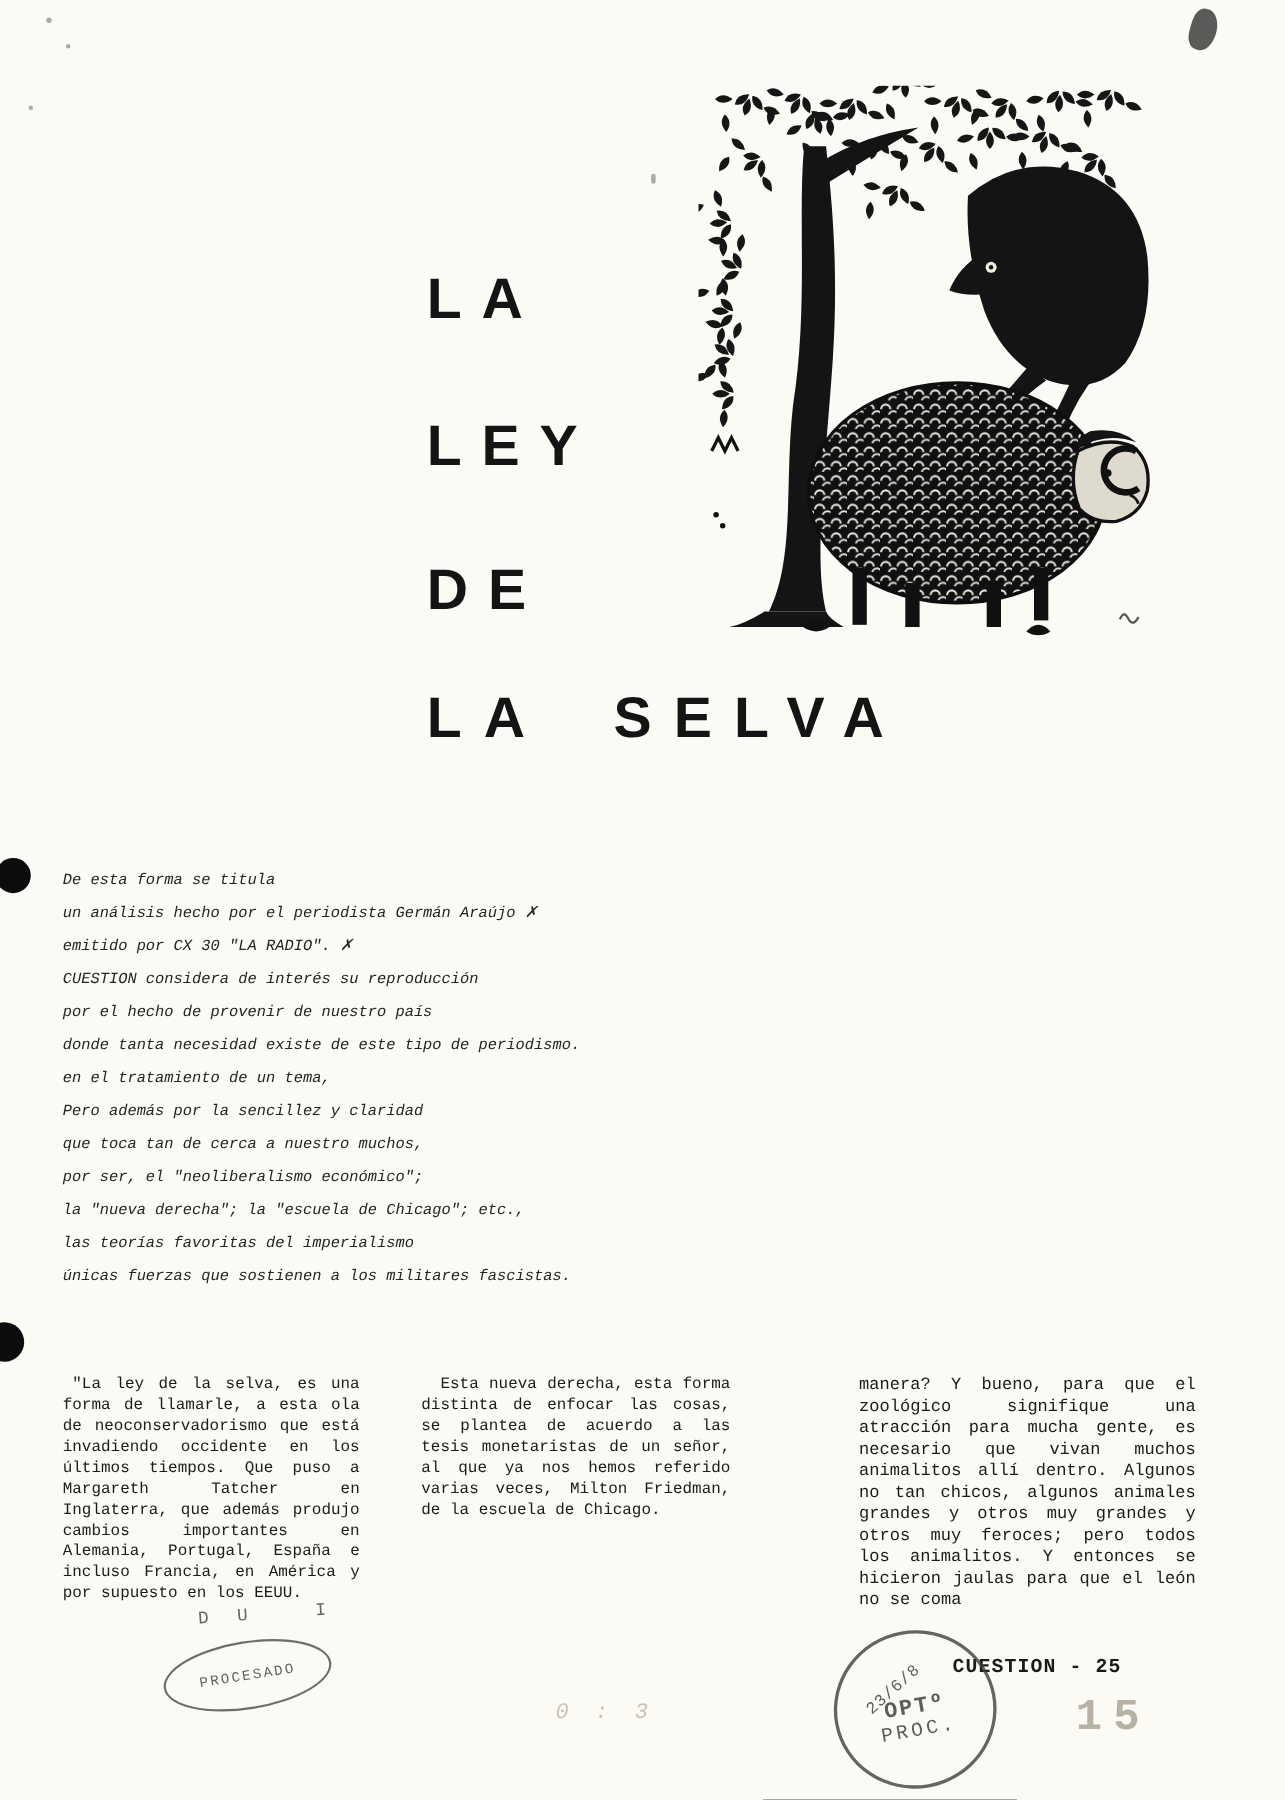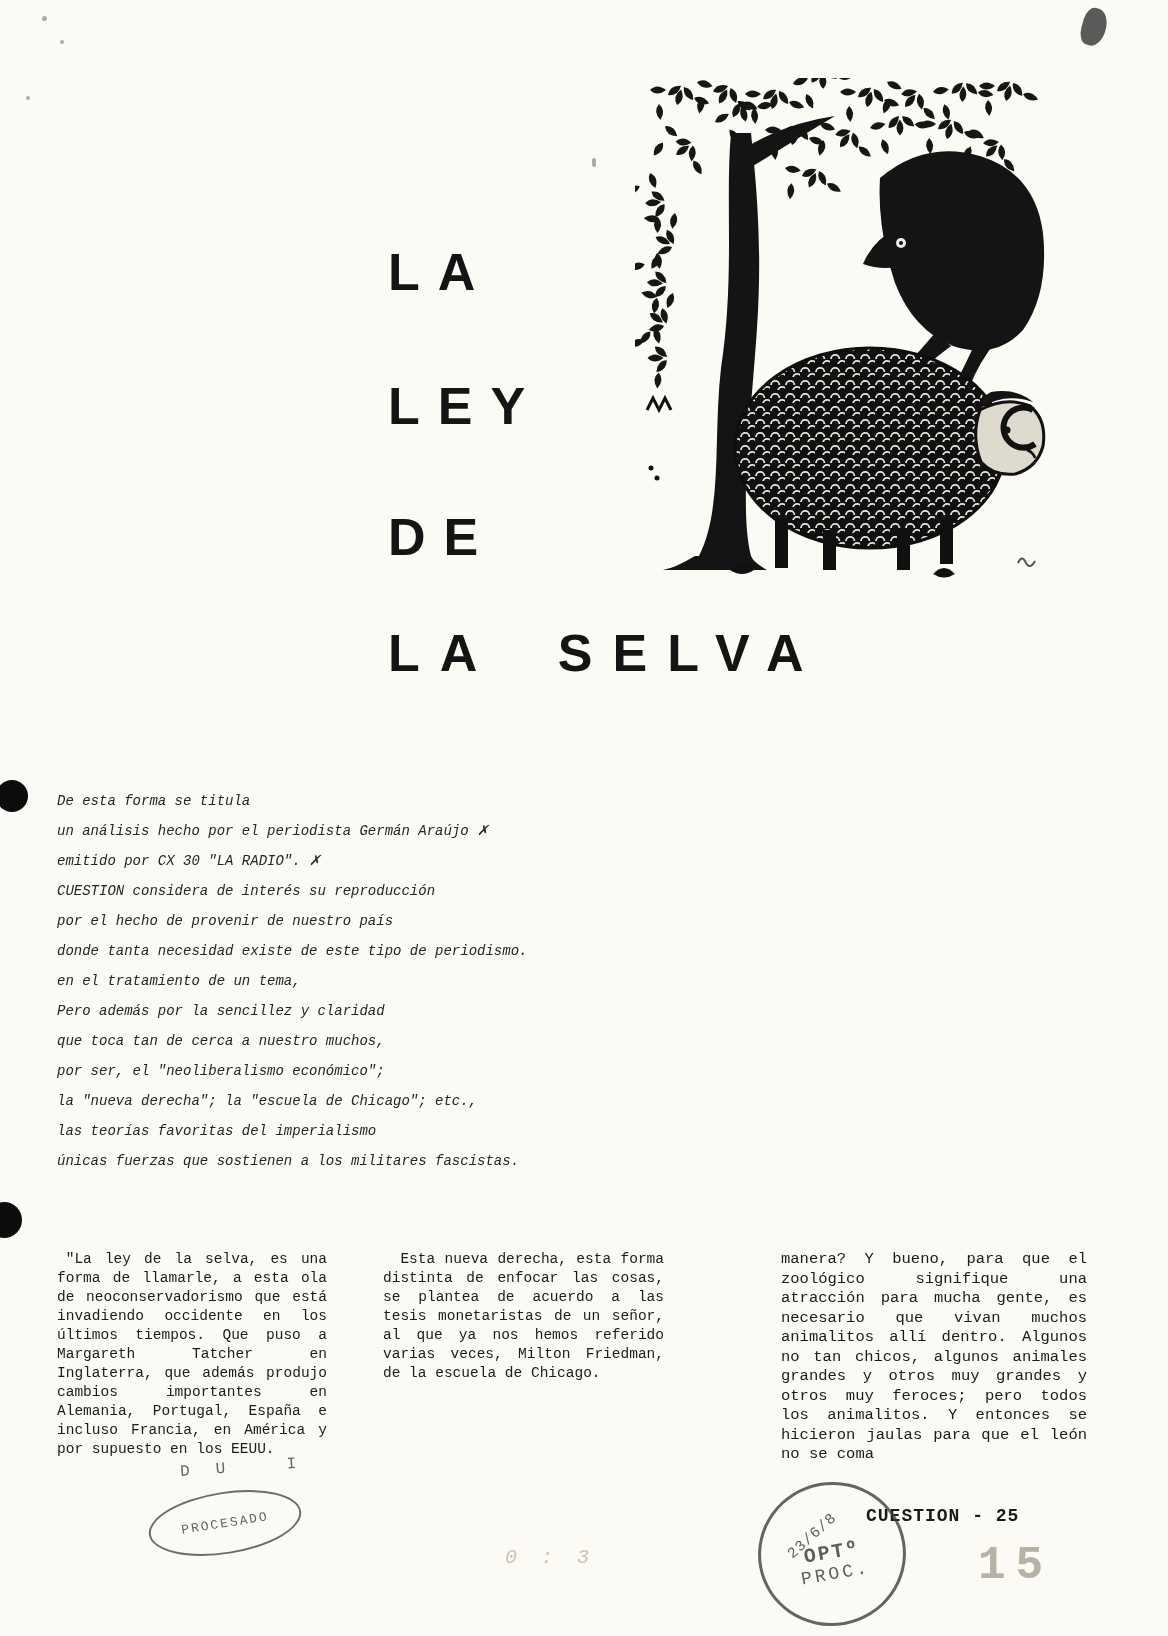--- a/index.html
+++ b/index.html
@@ -33,21 +33,21 @@
     font-size:14.5px;line-height:19px;
   }
   .col p{margin:0;}
   #col1{left:57px;width:270px;}
   #col2{left:383px;width:281px;}
   #col3{left:733px;width:306px;font-size:15.5px;line-height:19.5px;margin-left:48px;}
   .ind1{text-indent:1ch;}
   .ind2{text-indent:2ch;}
   
   .journal{position:absolute;left:866px;top:1506px;font-size:18px;font-weight:700;letter-spacing:1px;color:#1a1a1a;}
-  .pagenum{position:absolute;left:978px;top:1540px;font-size:46px;font-weight:700;letter-spacing:10px;color:#b7b2a4;}
+  .pagenum{position:absolute;left:978px;top:1540px;font-size:40px;font-weight:700;letter-spacing:10px;color:#b7b2a4;}
   .faint-mark{position:absolute;left:505px;top:1546px;font-size:20px;font-style:italic;color:#c9c4b6;letter-spacing:6px;}
   
   .stamp-left{
     position:absolute;left:148px;top:1492px;width:150px;height:58px;
     border:2px solid #4a4a4a;border-radius:50%;
     transform:rotate(-9deg);opacity:.8;
     display:flex;align-items:center;justify-content:center;
     font-size:13px;letter-spacing:2px;color:#3b3b3b;
   }
   .stamp-left-top{

